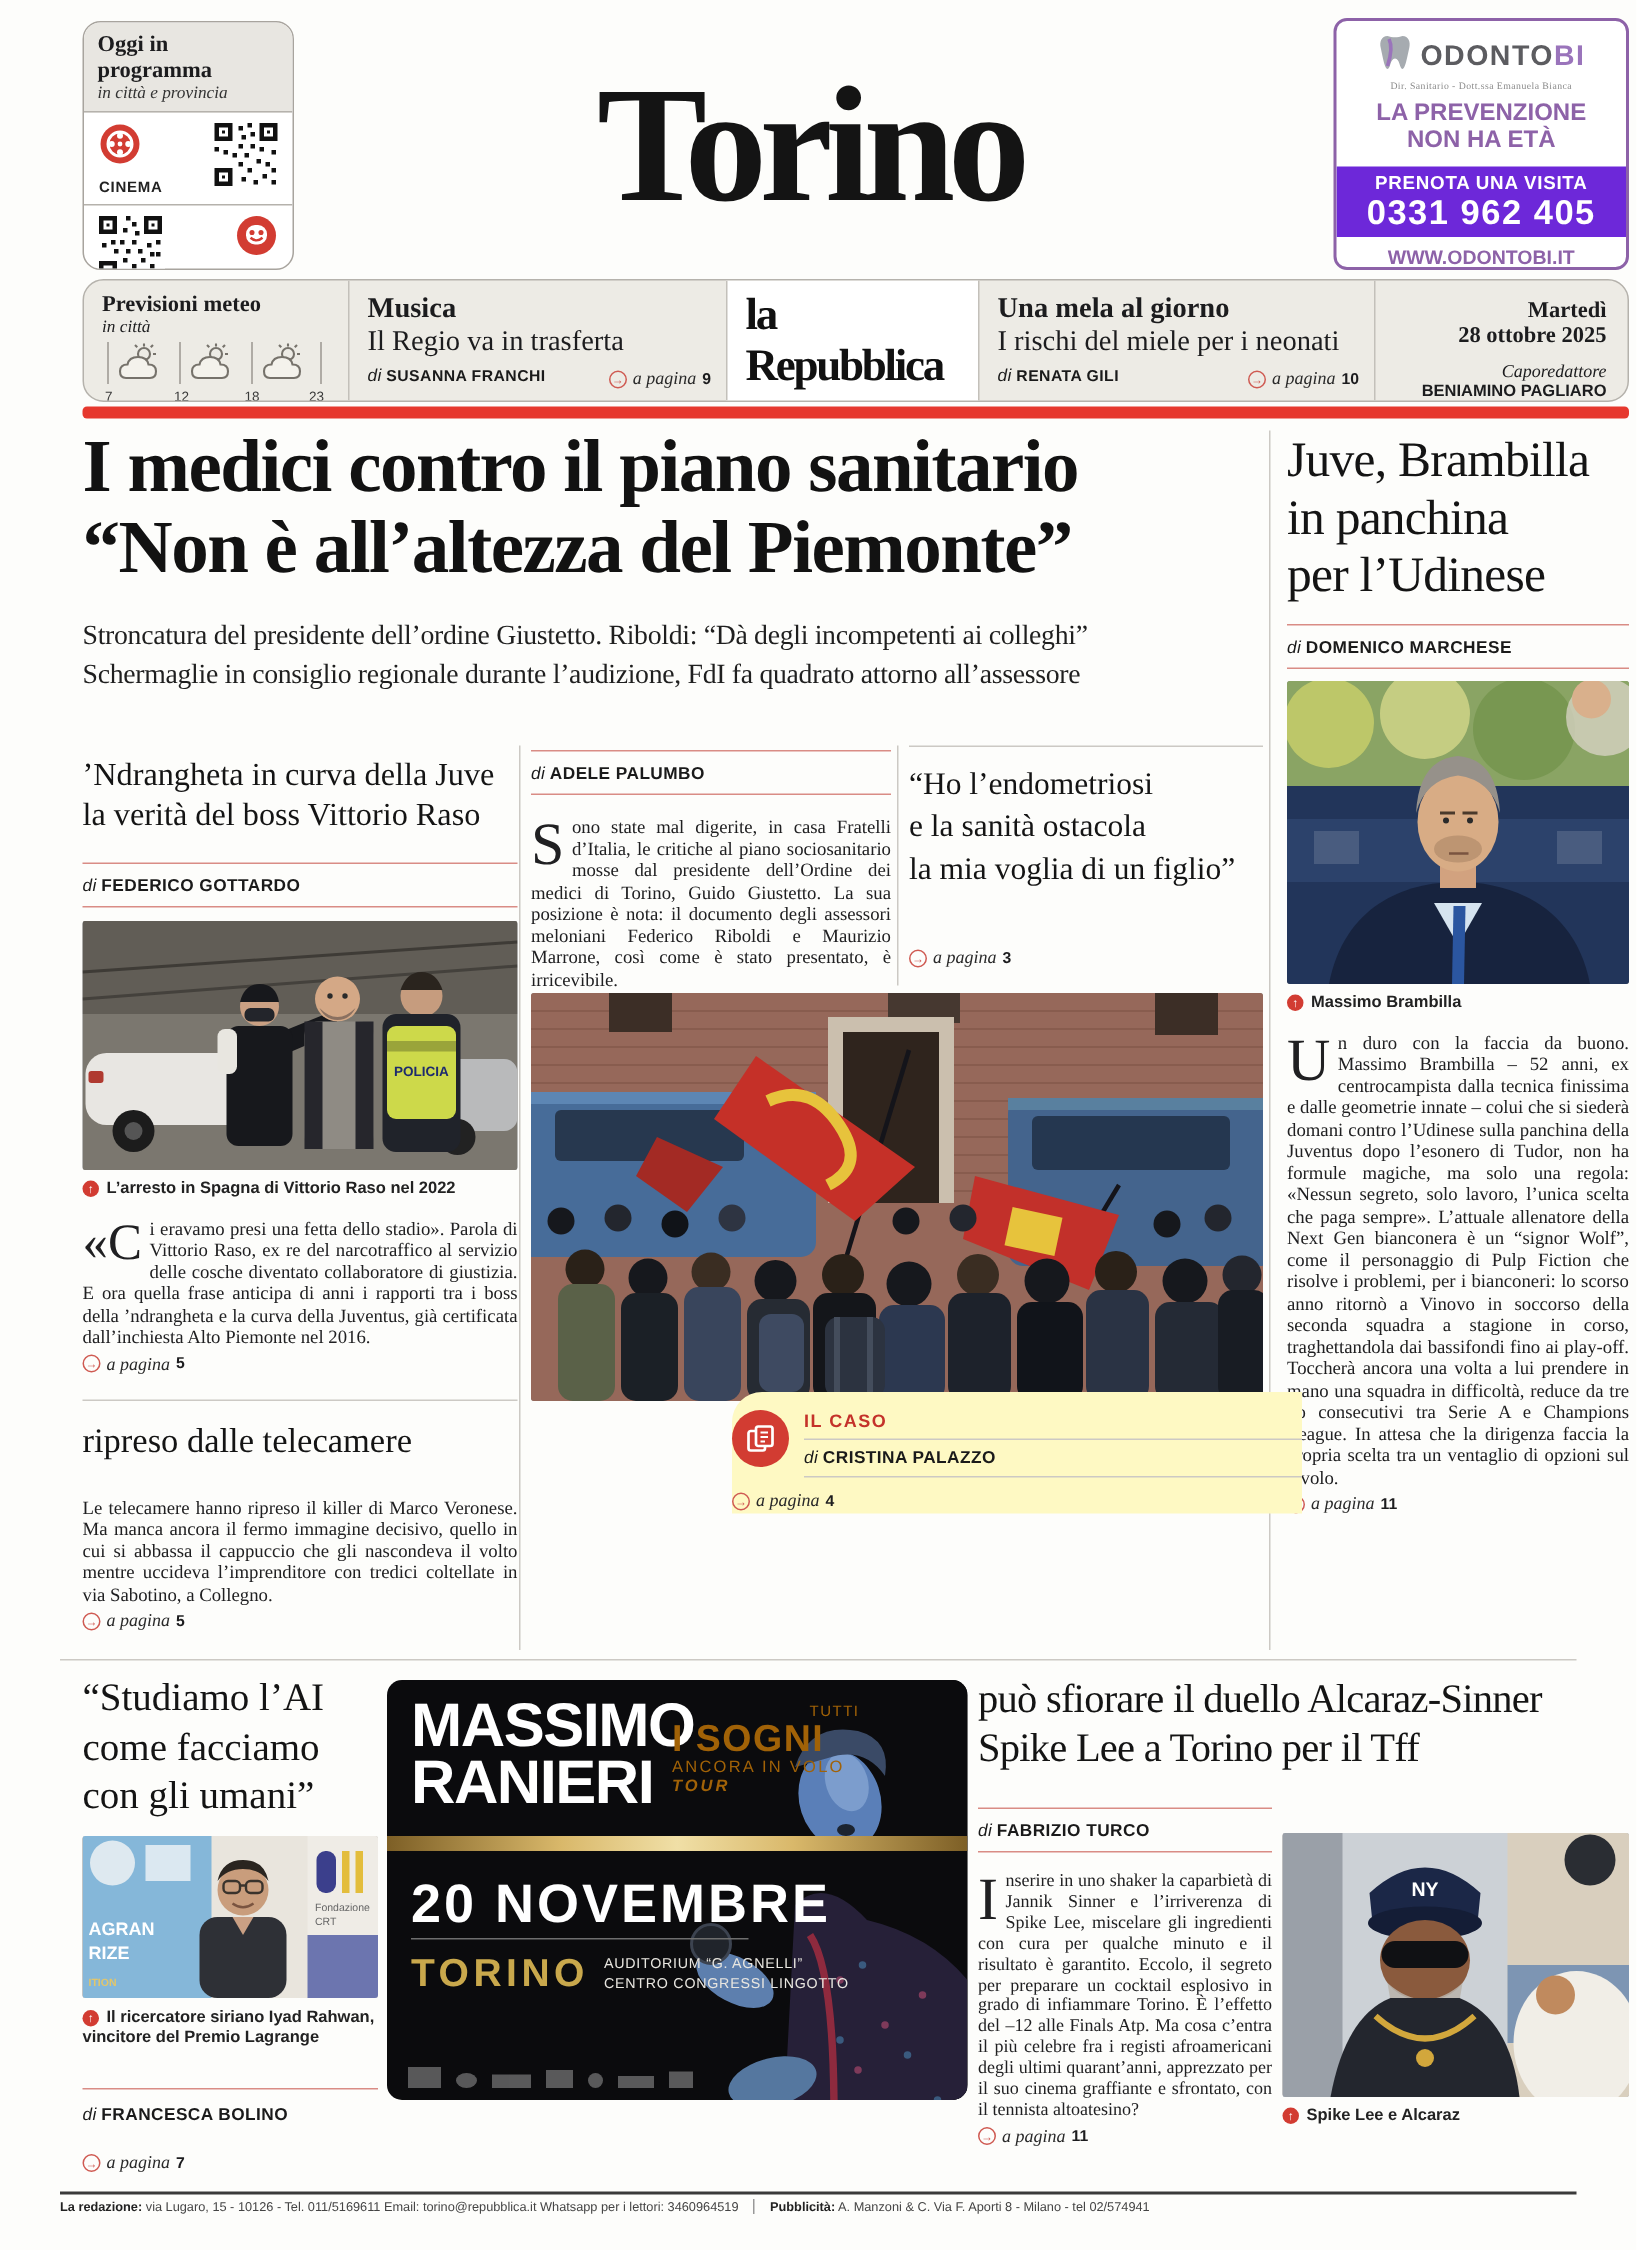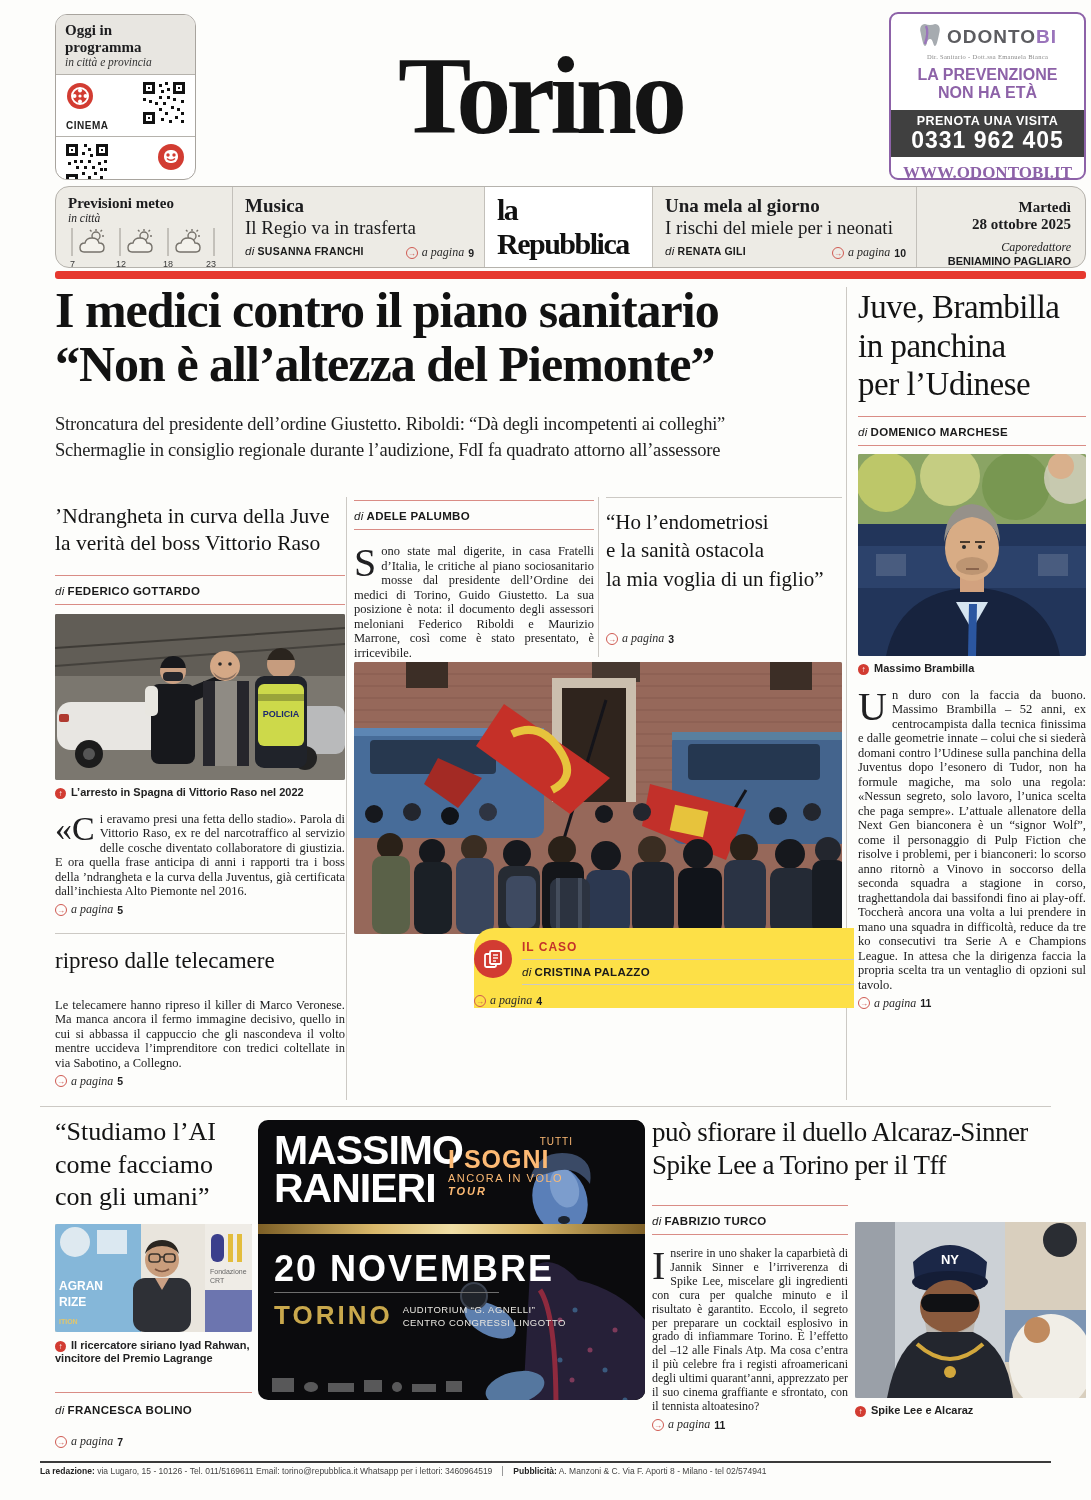--- a/index.html
+++ b/index.html
@@ -20,24 +20,24 @@
 
   .masthead { left:210px; top:16px; width:660px; height:160px; display:flex; align-items:center; justify-content:center; }
   .masthead-title { font-size:110px; font-weight:bold; letter-spacing:-5px; color:#141414; line-height:1; }
 
   .odontobi { left:889px; top:12px; width:197px; height:168px; border:2px solid #8d62a8; border-radius:9px; background:#fff; text-align:center; overflow:hidden; }
   .odo-logo-row { display:flex; align-items:center; justify-content:center; gap:5px; margin-top:8px; }
   .odo-brand { font-family:"Liberation Sans",sans-serif; font-weight:bold; font-size:19px; letter-spacing:1px; color:#5c5c60; }
   .odo-brand .bi { color:#9a74bb;text-align:center; }
   .odo-tag { font-size:6.5px; color:#8a8a8a; letter-spacing:.3px; margin-top:1px; }
   .odo-claim { color:#8d62a8; font-family:"Liberation Sans",sans-serif; font-weight:bold; font-size:16px; line-height:1.15; margin-top:6px; }
-  .odo-band { background:#404040; color:#fff; font-family:"Liberation Sans",sans-serif; font-weight:bold; margin-top:7px; padding:4px 0 5px; }
+  .odo-band { background:#6d28d9; color:#fff; font-family:"Liberation Sans",sans-serif; font-weight:bold; margin-top:7px; padding:4px 0 5px; }
   .odo-band .cta { font-size:12.5px; letter-spacing:.5px; }
   .odo-band .phone { font-size:23px; letter-spacing:1px; line-height:1.05; }
-  .odo-site { color:#8d62a8; font-family:Liberation Serif, serif; font-weight:bold; font-size:17px; margin-top:6px; }
+  .odo-site { color:#8d62a8; font-family:Liberation Sans, sans-serif; font-weight:bold; font-size:13px; margin-top:6px; }
   .odo-city { color:#8a8a8a; font-family:"Liberation Sans",sans-serif; font-size:10px; margin-top:1px; }
 
   
   .strip { left:55px; top:186px; width:1031px; height:82px; border:1px solid #b5b2ac; border-radius:14px; background:#edebe5; display:flex; overflow:hidden; }
   .cell { padding:8px 12px; position:relative; }
   .cell + .cell { border-left:1px solid #c3c0ba; }
   .cell-weather { width:176px; }
   .w-title { font-size:15px; font-weight:bold; }
   .w-sub { font-size:11.5px; font-style:italic; }
   .cell-musica { width:252px; }
@@ -81,21 +81,21 @@
   .photo { overflow:hidden; border-radius:2px; background:#888; }
   .photo svg { display:block; }
 
   
   .ilcaso-kicker { color:#c4322a; font-family:"Liberation Sans",sans-serif; font-weight:bold; font-size:12px; letter-spacing:1px; }
   .ilcaso-icon { width:38px; height:38px; border-radius:50%; background:#d23c32; flex:0 0 auto; display:flex; align-items:center; justify-content:center; }
 
   
   .ranieri { left:258px; top:1120px; width:387px; height:280px; background:#0b0b0d; border-radius:10px; overflow:hidden; }
   .ran-artist { position:absolute; left:16px; top:12px; font-family:"Liberation Sans",sans-serif; font-weight:bold; color:#fff; font-size:41px; line-height:.92; letter-spacing:-1px; z-index:3; }
-  .ran-tour { position:absolute; left:190px; top:16px; width:125px; color:#fdba74; font-family:"Liberation Sans",sans-serif; z-index:3; }
+  .ran-tour { position:absolute; left:190px; top:16px; width:125px; color:#a16207; font-family:"Liberation Sans",sans-serif; z-index:3; }
   .ran-tutti { font-size:10px; text-align:right; letter-spacing:1px; }
   .ran-sogni { font-size:25px; font-weight:bold; letter-spacing:1px; line-height:1; }
   .ran-volo { font-size:11px; letter-spacing:1.5px; }
   .ran-tourlbl { font-size:11px; font-style:italic; font-weight:bold; letter-spacing:2px; margin-top:1px; }
   .gold-bar { position:absolute; left:0; top:104px; width:100%; height:10px; background:linear-gradient(90deg,#7d5f26,#d9b86a 30%,#f0dfa6 50%,#d9b86a 70%,#7d5f26); z-index:3; }
   .ran-date { position:absolute; left:16px; top:128px; color:#fff; font-family:"Liberation Sans",sans-serif; font-weight:bold; font-size:36px; letter-spacing:2px; z-index:3; }
   .ran-line { position:absolute; left:16px; top:172px; width:225px; height:1px; background:#6e6e6e; z-index:3; }
   .ran-city-row { position:absolute; left:16px; top:180px; display:flex; gap:10px; z-index:3; }
   .ran-city { color:#c9a84c; font-family:"Liberation Sans",sans-serif; font-weight:bold; font-size:26px; letter-spacing:3px; }
   .ran-venue { color:#e8e6e0; font-family:"Liberation Sans",sans-serif; font-size:9.5px; letter-spacing:.5px; line-height:1.35; padding-top:4px; }
@@ -548,21 +548,21 @@
         <circle cx="474" cy="188" r="13" fill="#23262e"></circle>
           <rect x="458" y="198" width="34" height="74" rx="10" fill="#181c23"></rect>
       </g>
       <rect x="196" y="216" width="40" height="54" rx="9" fill="#2c3340"></rect>
       <line x1="204" y1="216" x2="204" y2="268" stroke="#444d5c" stroke-width="4"></line>
         <line x1="226" y1="216" x2="226" y2="268" stroke="#444d5c" stroke-width="4"></line>
     </svg>
   </div>
 
 
-  <div class="abs" style="left:474px;top:928px;width:380px;background:#fde047;border-top-left-radius:20px;padding:12px 0 0 0">
+  <div class="abs" style="left:488px;top:928px;width:380px;background:#fef9c3;border-top-left-radius:20px;padding:12px 0 0 0">
     <div style="display:flex;gap:10px;align-items:flex-start">
       <div class="ilcaso-icon">
         <svg width="20" height="20" viewBox="0 0 20 20">
             <rect x="2" y="5" width="11" height="13" rx="1.5" fill="none" stroke="#fff" stroke-width="1.8"></rect>
             <rect x="7" y="2" width="11" height="13" rx="1.5" fill="#d23c32" stroke="#fff" stroke-width="1.8"></rect>
             <line x1="10" y1="6" x2="15" y2="6" stroke="#fff" stroke-width="1.4"></line>
             <line x1="10" y1="9" x2="15" y2="9" stroke="#fff" stroke-width="1.4"></line>
             <line x1="10" y1="12" x2="13" y2="12" stroke="#fff" stroke-width="1.4"></line>
           </svg>
       </div>

